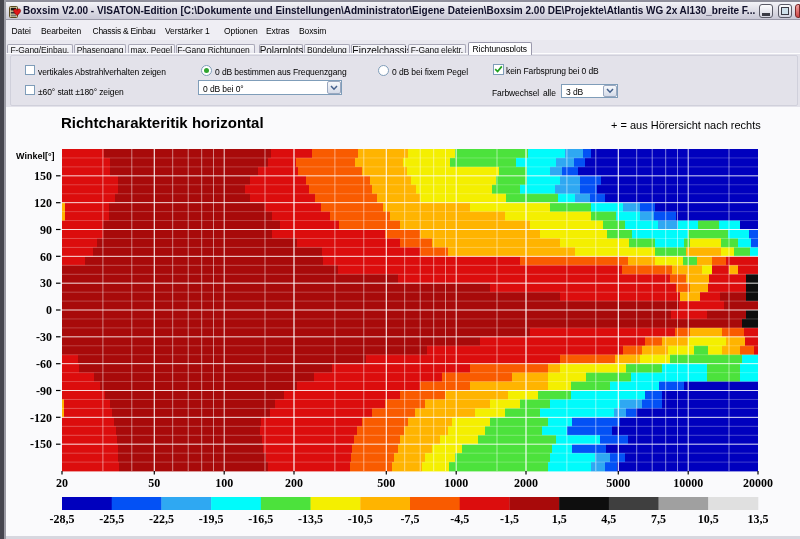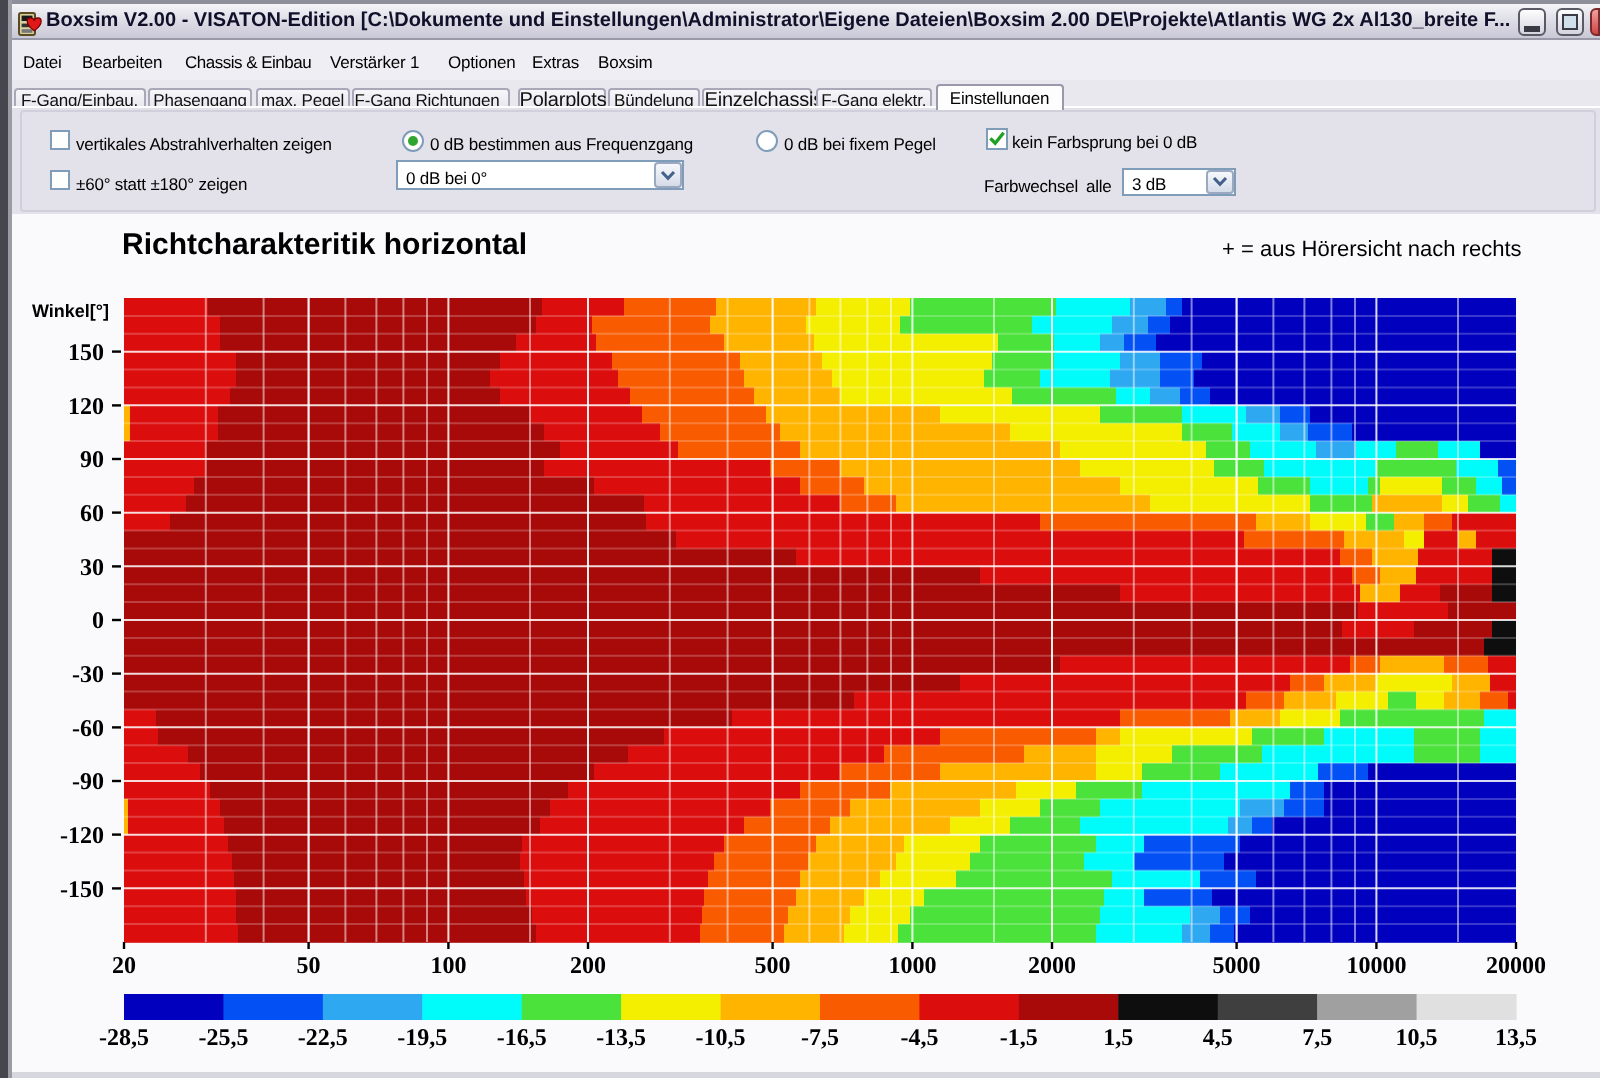--- a/index.html
+++ b/index.html
@@ -41,21 +41,21 @@
 
 <div class="abs" style="left:6px;top:40px;width:794px;height:14px;background:#e9e8ef"></div>
 <div class="abs" style="left:7.00px;top:44px;width:65.50px;height:11.5px;border:1px solid #a9a8b8;border-bottom:none;border-radius:2px 2px 0 0;background:linear-gradient(#f7f7fa,#e3e2ea);font-size:8.5px;letter-spacing:-0.1px;color:#111;text-align:center;line-height:11px;white-space:nowrap">F-Gang/Einbau.</div>
 <div class="abs" style="left:73.75px;top:44px;width:52.50px;height:11.5px;border:1px solid #a9a8b8;border-bottom:none;border-radius:2px 2px 0 0;background:linear-gradient(#f7f7fa,#e3e2ea);font-size:8.5px;letter-spacing:-0.1px;color:#111;text-align:center;line-height:11px;white-space:nowrap">Phasengang</div>
 <div class="abs" style="left:127.50px;top:44px;width:47.50px;height:11.5px;border:1px solid #a9a8b8;border-bottom:none;border-radius:2px 2px 0 0;background:linear-gradient(#f7f7fa,#e3e2ea);font-size:8.5px;letter-spacing:-0.1px;color:#111;text-align:center;line-height:11px;white-space:nowrap">max. Pegel</div>
 <div class="abs" style="left:176.25px;top:44px;width:78.75px;height:11.5px;border:1px solid #a9a8b8;border-bottom:none;border-radius:2px 2px 0 0;background:linear-gradient(#f7f7fa,#e3e2ea);font-size:8.5px;letter-spacing:-0.1px;color:#111;line-height:11px;white-space:nowrap">F-Gang Richtungen</div>
 <div class="abs" style="left:258.75px;top:44px;width:43.75px;height:11.5px;border:1px solid #a9a8b8;border-bottom:none;border-radius:2px 2px 0 0;background:linear-gradient(#f7f7fa,#e3e2ea);font-size:10px;letter-spacing:-0.1px;color:#111;text-align:center;line-height:11px;white-space:nowrap">Polarplots</div>
 <div class="abs" style="left:303.75px;top:44px;width:46.25px;height:11.5px;border:1px solid #a9a8b8;border-bottom:none;border-radius:2px 2px 0 0;background:linear-gradient(#f7f7fa,#e3e2ea);font-size:8.5px;letter-spacing:-0.1px;color:#111;text-align:center;line-height:11px;white-space:nowrap">Bündelung</div>
 <div class="abs" style="left:351.25px;top:44px;width:55.00px;height:11.5px;border:1px solid #a9a8b8;border-bottom:none;border-radius:2px 2px 0 0;background:linear-gradient(#f7f7fa,#e3e2ea);font-size:10px;letter-spacing:-0.1px;color:#111;text-align:center;line-height:11px;white-space:nowrap">Einzelchassis</div>
 <div class="abs" style="left:407.50px;top:44px;width:58.75px;height:11.5px;border:1px solid #a9a8b8;border-bottom:none;border-radius:2px 2px 0 0;background:linear-gradient(#f7f7fa,#e3e2ea);font-size:8.5px;letter-spacing:-0.1px;color:#111;text-align:center;line-height:11px;white-space:nowrap">F-Gang elektr.</div>
-<div class="abs" style="left:467.5px;top:41.5px;width:64.5px;height:13.5px;border:1px solid #9a99ac;border-bottom:none;border-radius:2px 2px 0 0;background:#fdfdfe;font-size:8.5px;letter-spacing:-0.1px;color:#000;text-align:center;line-height:12.5px;z-index:3">Einstellungen</div>
+<div class="abs" style="left:467.5px;top:41.5px;width:64.5px;height:13.5px;border:1px solid #9a99ac;border-bottom:none;border-radius:2px 2px 0 0;background:#fdfdfe;font-size:8.5px;letter-spacing:-0.1px;color:#000;text-align:center;line-height:12.5px;z-index:3">Richtungsplots</div>
 
 <div class="abs" style="left:6px;top:53px;width:794px;height:1px;background:#fdfdfe"></div>
 <div class="abs" style="left:6px;top:54px;width:794px;height:53px;background:#e3e2ea"></div>
 <div class="abs" style="left:10px;top:55px;width:788px;height:51px;border:1px solid #d0d0db;border-radius:2px"></div>
 <div class="abs" style="left:6px;top:107px;width:794px;height:432px;background:#fafafc"></div>
 
 <div class="abs" style="left:468.5px;top:52px;width:62px;height:3px;background:#fdfdfe;z-index:4"></div>
 
 <div class="abs" style="left:24.5px;top:65px;width:10px;height:10px;border:1px solid #7f9db9;background:#fff"></div>
 <div class="abs tx" style="left:38px;top:66.5px">vertikales Abstrahlverhalten zeigen</div>

